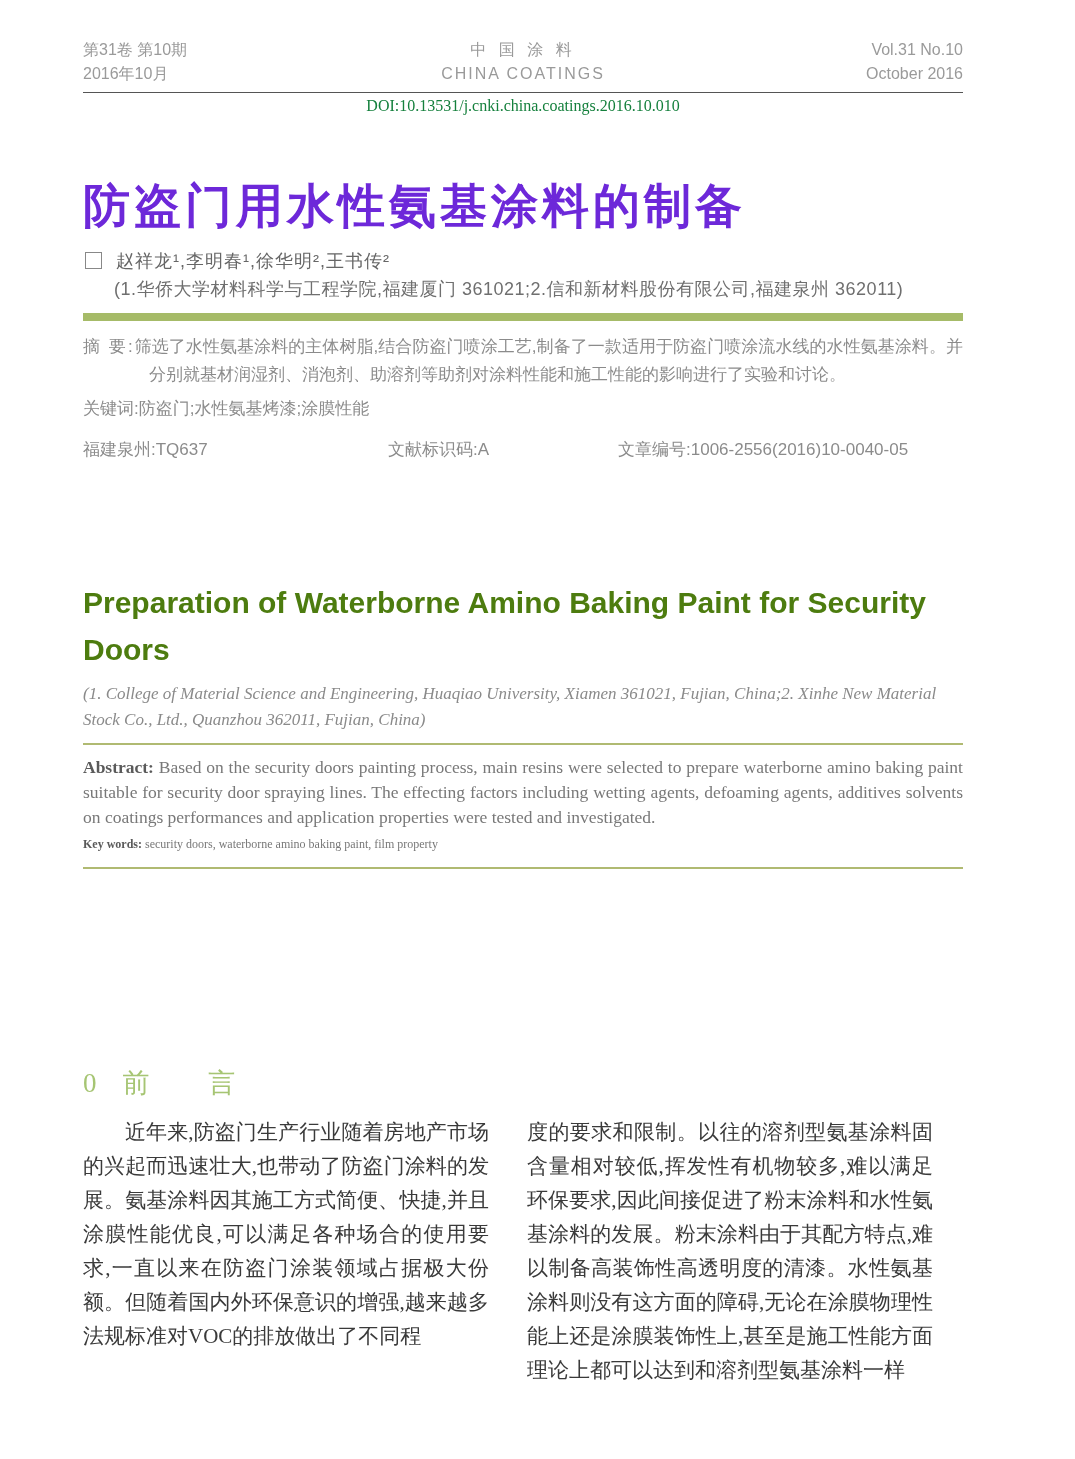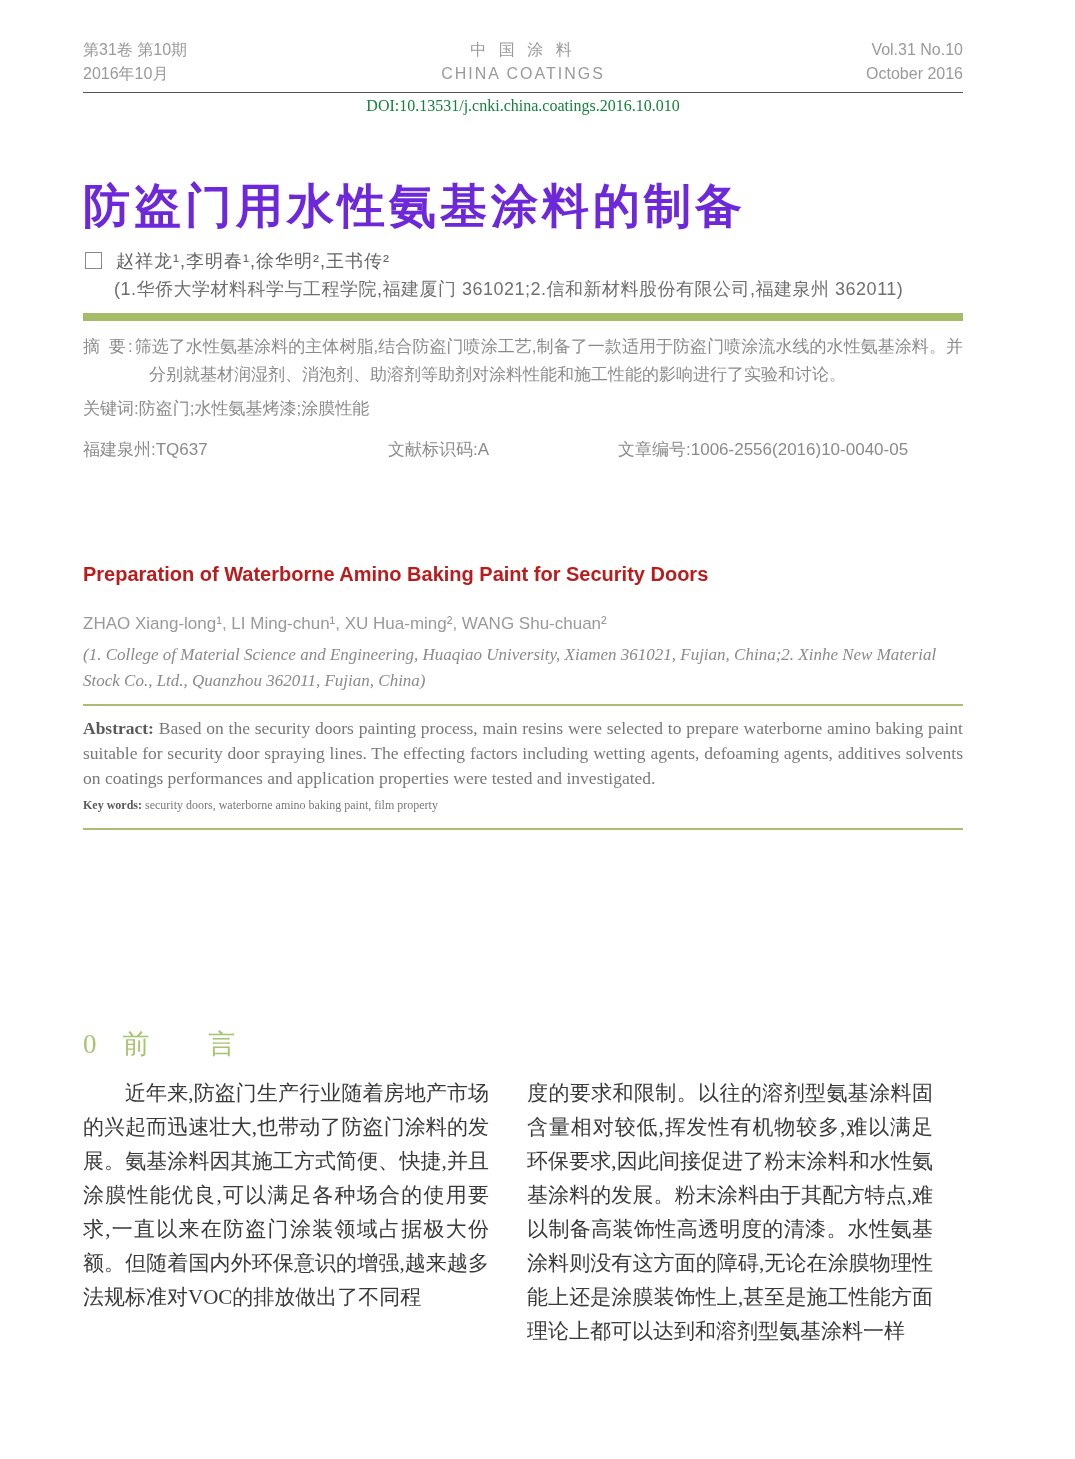--- a/index.html
+++ b/index.html
@@ -38,22 +38,22 @@
   .meta-cn{margin-top:12px;color:#8b8b8b;font-size:17px;}
   .abstract-cn{line-height:28px;padding-left:66px;text-align:justify;}
   .abstract-cn .lab{margin-left:-66px;letter-spacing:2px;}
   .keywords-cn{margin-top:6px;line-height:28px;}
   .clc-row{display:flex;margin-top:14px;line-height:26px;}
   .clc-row .c1{width:305px;}
   .clc-row .c2{width:230px;}
   .clc-row .c3{flex:1;}
   
   .title-en{
-    margin-top:88px;
-    font-size:20px;font-weight:bold;color:#b91c1c;
+    margin-top:116px;
+    font-size:30px;font-weight:bold;color:#4d7c0f;
     line-height:47px;letter-spacing:0px;
     font-family:"Liberation Sans",sans-serif;
   }
   .authors-en{margin-top:16px;font-size:17px;color:#9a9a9a;}
   .affil-en{margin-top:8px;font-size:17px;color:#8a8a8a;line-height:26px;font-family:Liberation Serif, serif;font-style:italic;}
   .olive-rule{border:none;border-top:2px solid #b0ba72;margin:10px 0;}
   .abstract-en{font-family:"Liberation Serif",serif;font-size:17.5px;color:#787878;line-height:25px;text-align:justify;}
   .abstract-en .lab{font-weight:bold;color:#5a5a5a;}
   .keywords-en{font-family:"Liberation Serif",serif;font-size:12px;color:#787878;line-height:25px;margin-top:2px;}
   .keywords-en .lab{font-weight:bold;color:#5a5a5a;}
@@ -105,21 +105,20 @@
       <span>关键词:</span><span>防盗门;水性氨基烤漆;涂膜性能</span>
     </div>
     <div class="clc-row">
       <span class="c1">福建泉州:TQ637</span>
       <span class="c2">文献标识码:A</span>
       <span class="c3">文章编号:1006-2556(2016)10-0040-05</span>
     </div>
   </div>
 
   <h2 class="title-en" style="margin-bottom:0;">Preparation of Waterborne Amino Baking Paint for Security Doors</h2>
-  <div class="authors-en">ZHAO Xiang-long¹, LI Ming-chun¹, XU Hua-ming², WANG Shu-chuan²</div>
   <div class="affil-en">(1. College of Material Science and Engineering, Huaqiao University, Xiamen 361021, Fujian, China;2. Xinhe New Material Stock Co., Ltd., Quanzhou 362011, Fujian, China)</div>
   <hr class="olive-rule">
   <div class="abstract-en">
     <span class="lab">Abstract:</span><span> Based on the security doors painting process, main resins were selected to prepare waterborne amino baking paint suitable for security door spraying lines. The effecting factors including wetting agents, defoaming agents, additives solvents on coatings performances and application properties were tested and investigated.</span>
   </div>
   <div class="keywords-en">
     <span class="lab">Key words:</span><span> security doors, waterborne amino baking paint, film property</span>
   </div>
   <hr class="olive-rule">
 

